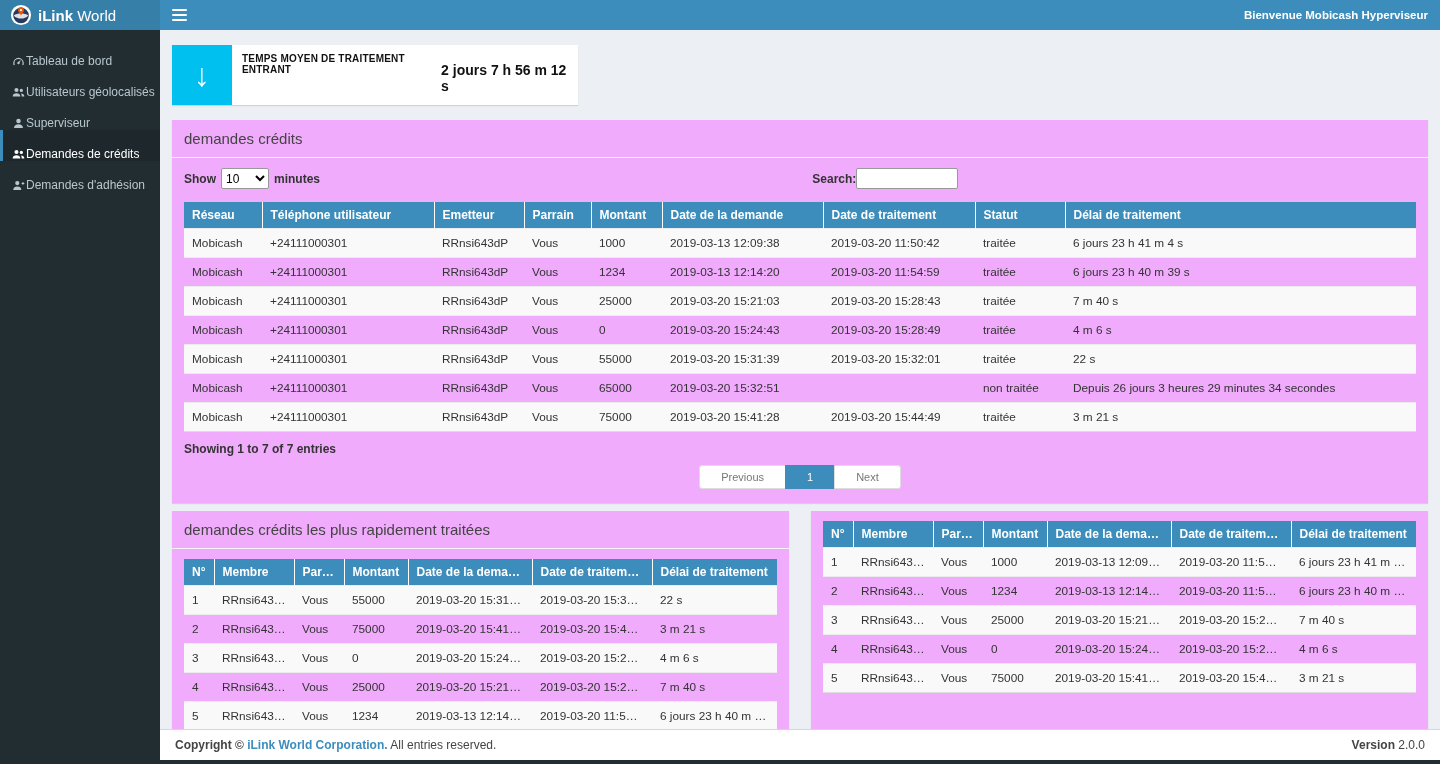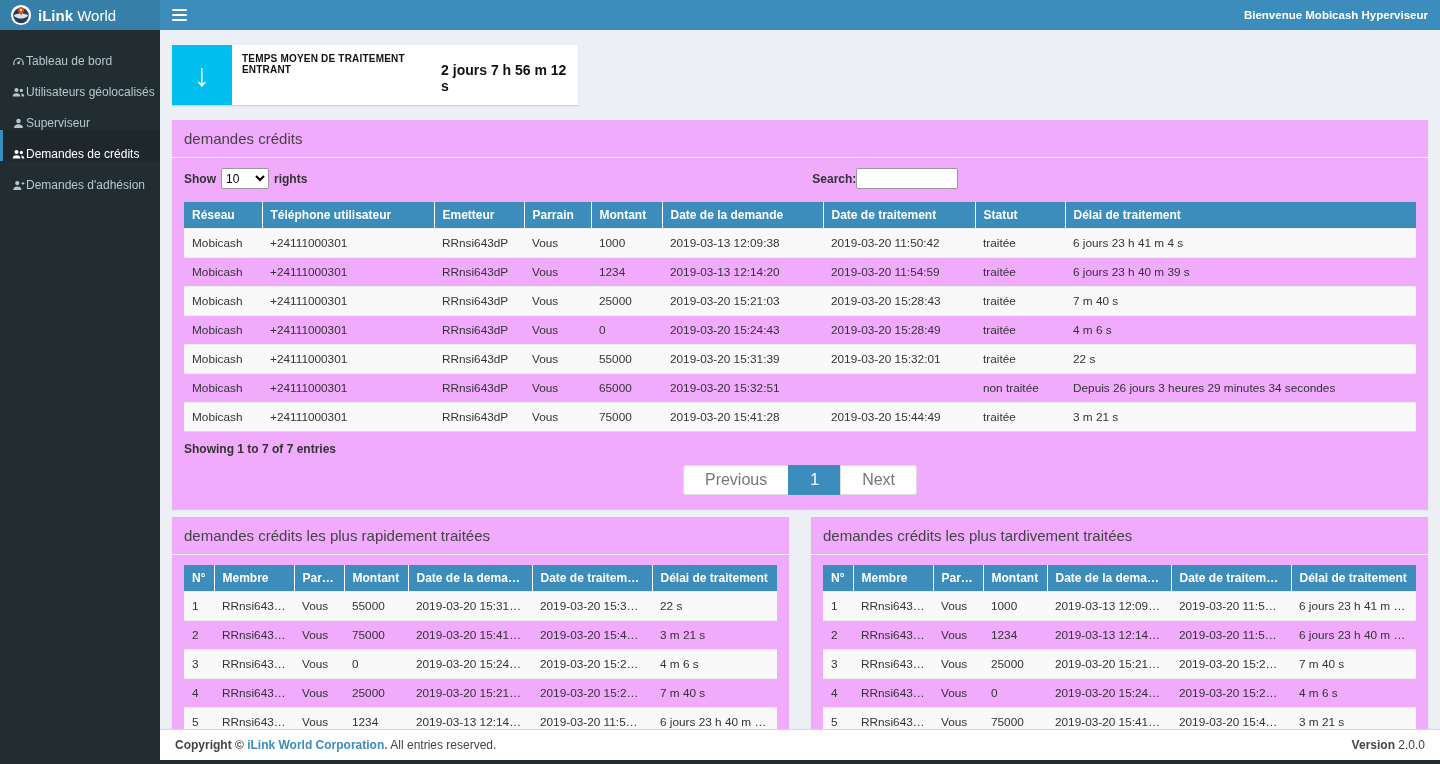--- a/index.html
+++ b/index.html
@@ -66,21 +66,21 @@
 
   .dt-small th:nth-child(1){width:30px}
   .dt-small th:nth-child(2){width:80px}
   .dt-small th:nth-child(3){width:50px}
   .dt-small th:nth-child(4){width:64px}
   .dt-small th:nth-child(5){width:124px}
   .dt-small th:nth-child(6){width:120px}
 
   .dt-info{margin-top:10px;font-size:12px;font-weight:700;color:#333}
   .dt-paginate{display:flex;justify-content:center;margin:9px 0 2px}
-  .page-btn{padding:5px 21px;border:1px solid #ddd;background:#fff;color:#777;font-size:16px;cursor:pointer;margin-left:-1px;user-select:none}
+  .page-btn{padding:5px 21px;border:1px solid #ddd;background:#fff;color:#777;font-size:11px;cursor:pointer;margin-left:-1px;user-select:none}
   .page-btn:first-child{margin-left:0;border-radius:3px 0 0 3px}
   .page-btn:last-child{border-radius:0 3px 3px 0}
   .page-btn.active{background:#3c8dbc;border-color:#3c8dbc;color:#fff}
 
   .two-col{display:flex;gap:22px}
   .two-col .box{flex:1;min-width:0}
 
   
   .footer{background:#fff;border-top:1px solid #d2d6de;padding:8px 15px;display:flex;justify-content:space-between;align-items:center;font-size:12px;color:#444}
   .footer a{color:#3c8dbc;font-weight:700;text-decoration:none;cursor:pointer}
@@ -176,21 +176,21 @@
       </div>
     </div>
 
     <section class="box">
       <div class="box-title">demandes crédits</div>
       <div class="box-body">
         <div class="dt-controls">
           <div class="dt-length">
             <span>Show</span>
             <select><option>10</option></select>
-            <span>rights</span>
+            <span>minutes</span>
           </div>
           <div class="dt-search">
             <label>Search:</label>
             <input type="text" value="" style="">
           </div>
         </div>
         <table class="dt dt-main">
           <thead>
               <tr>
                 <th>Réseau</th>
@@ -353,21 +353,20 @@
                   <td>1234</td>
                   <td>2019-03-13 12:14:20</td>
                   <td>2019-03-20 11:54:59</td>
                   <td>6 jours 23 h 40 m 39 s</td>
                 </tr>
               </tbody>
           </table>
         </div>
       </section>
       <section class="box">
-        <div class="box-title">demandes crédits les plus tardivement traitées</div>
         <div class="box-body">
           <table class="dt dt-small">
             <thead>
                 <tr>
                   <th>N°</th>
                   <th>Membre</th>
                   <th>Parrain</th>
                   <th>Montant</th>
                   <th>Date de la demande</th>
                   <th>Date de traitement</th>

